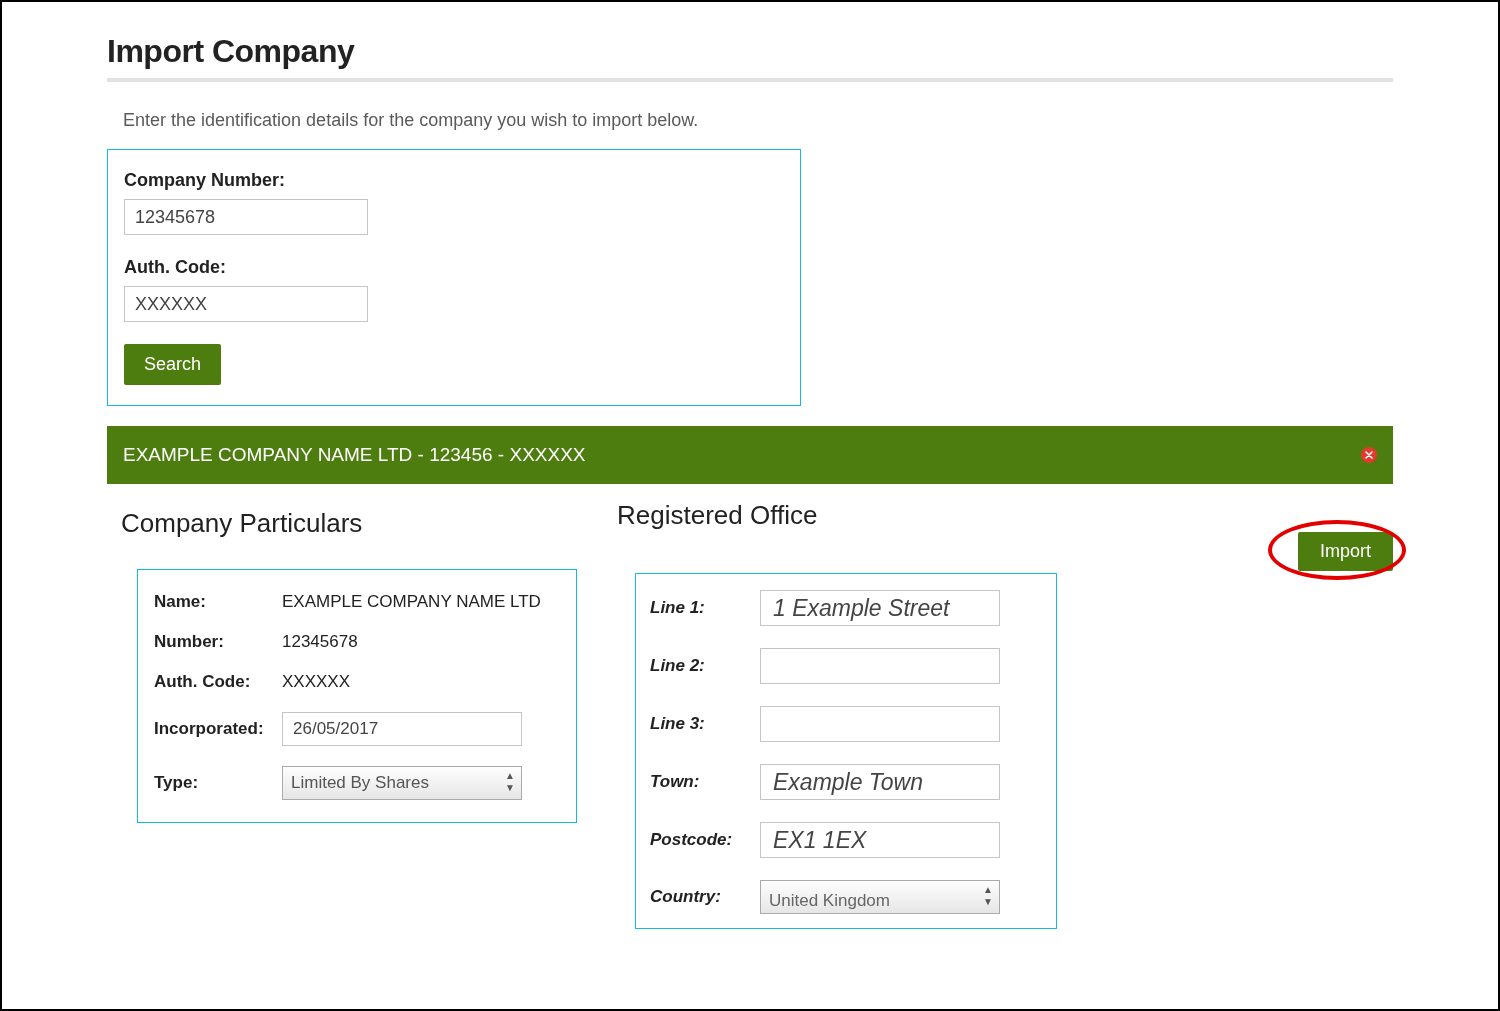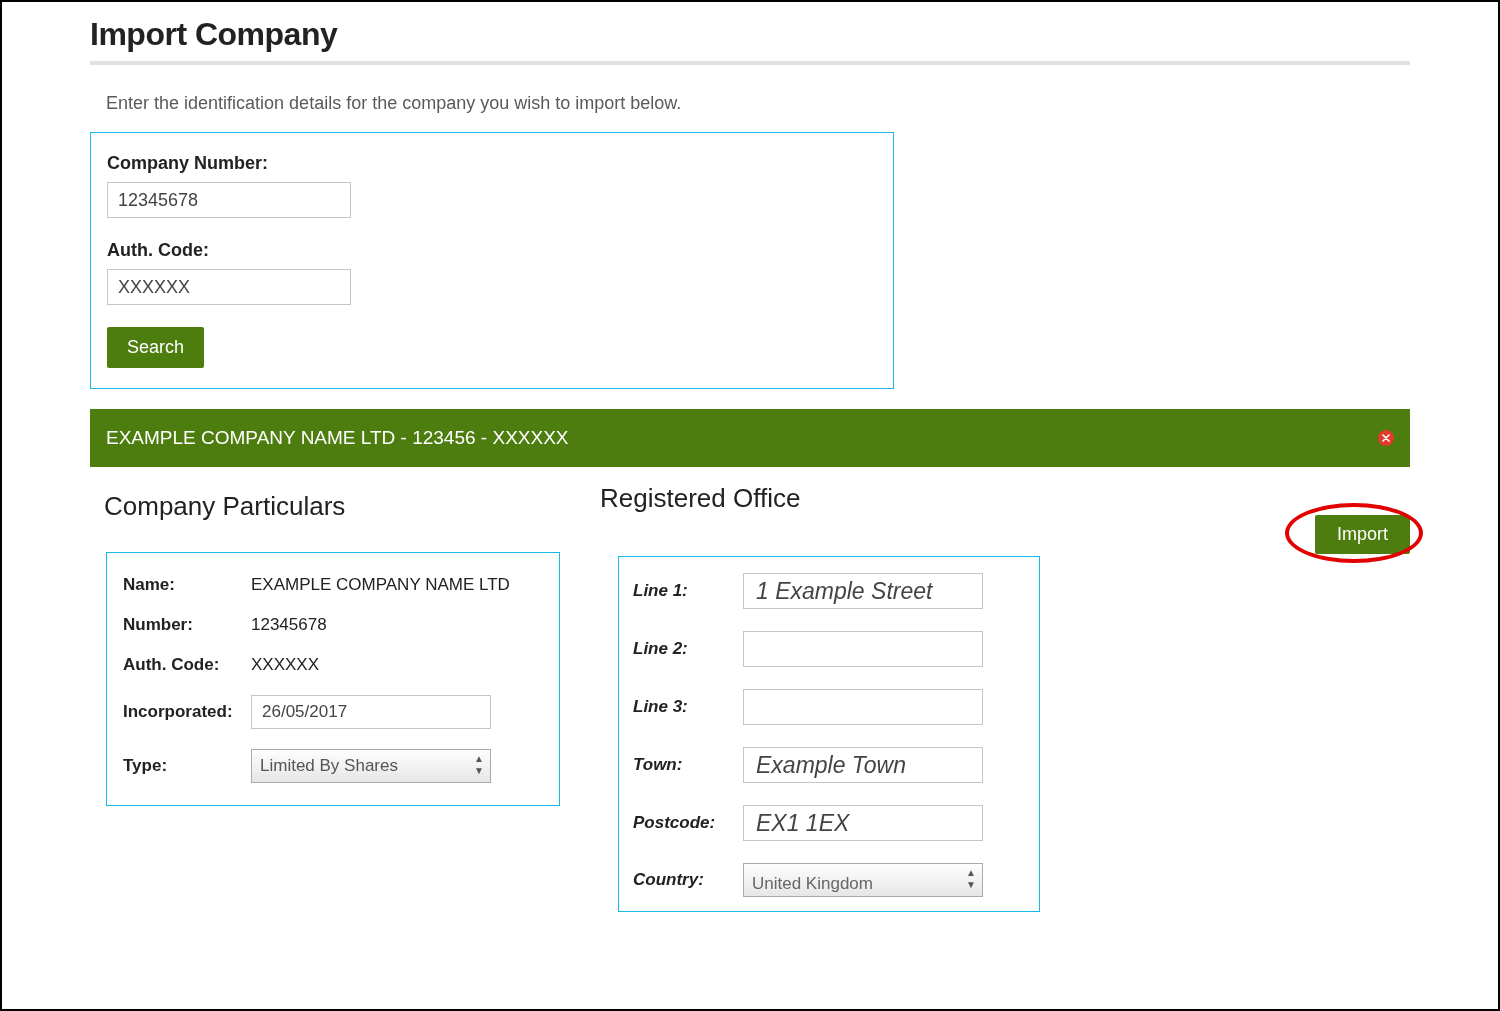--- a/index.html
+++ b/index.html
@@ -8,21 +8,21 @@
     font-family: "Segoe UI", "Helvetica Neue", Arial, sans-serif;
     width: 1500px;
     height: 1011px;
     background: #fff;
   }
   .frame {
     border: 2px solid #000;
     width: 1500px;
     height: 1011px;
     position: relative;
-    padding: 0;
+    padding: 17px;
   }
   .page {
     padding: 14px 88px 0 88px;
   }
   h1.page-title {
     font-size: 32px;
     font-weight: 700;
     color: #222;
     margin: 0 0 6px 0;
     letter-spacing: -0.5px;
@@ -32,21 +32,21 @@
     border-top: 4px solid #e2e2e2;
     margin: 8px 0 28px 0;
   }
   .intro {
     color: #5a5a5a;
     font-size: 18px;
     margin: 0 0 18px 16px;
   }
   .search-box {
     border: 1px solid #14b9e6;
-    width: 804px;
+    width: 694px;
     padding: 20px 16px 20px 16px;
   }
   .field-label {
     font-weight: 700;
     font-size: 18px;
     color: #222;
     display: block;
     margin-bottom: 8px;
   }
   .text-input {
@@ -261,21 +261,21 @@
         <svg width="10" height="10" viewBox="0 0 10 10">
             <path d="M2 2 L8 8 M8 2 L2 8" stroke="#fff" stroke-width="1.6" stroke-linecap="round"></path>
           </svg>
       </span>
     </div>
 
     <div class="columns">
 
       <div class="col particulars">
         <h2 class="section-title">Company Particulars</h2>
-        <div class="panel" style="margin-left:16px;">
+        <div class="panel" style="margin-left:30px;">
           <div class="panel-row">
             <span class="lbl">Name:</span>
             <span class="val">EXAMPLE COMPANY NAME LTD</span>
           </div>
           <div class="panel-row">
             <span class="lbl">Number:</span>
             <span class="val">12345678</span>
           </div>
           <div class="panel-row">
             <span class="lbl">Auth. Code:</span>

